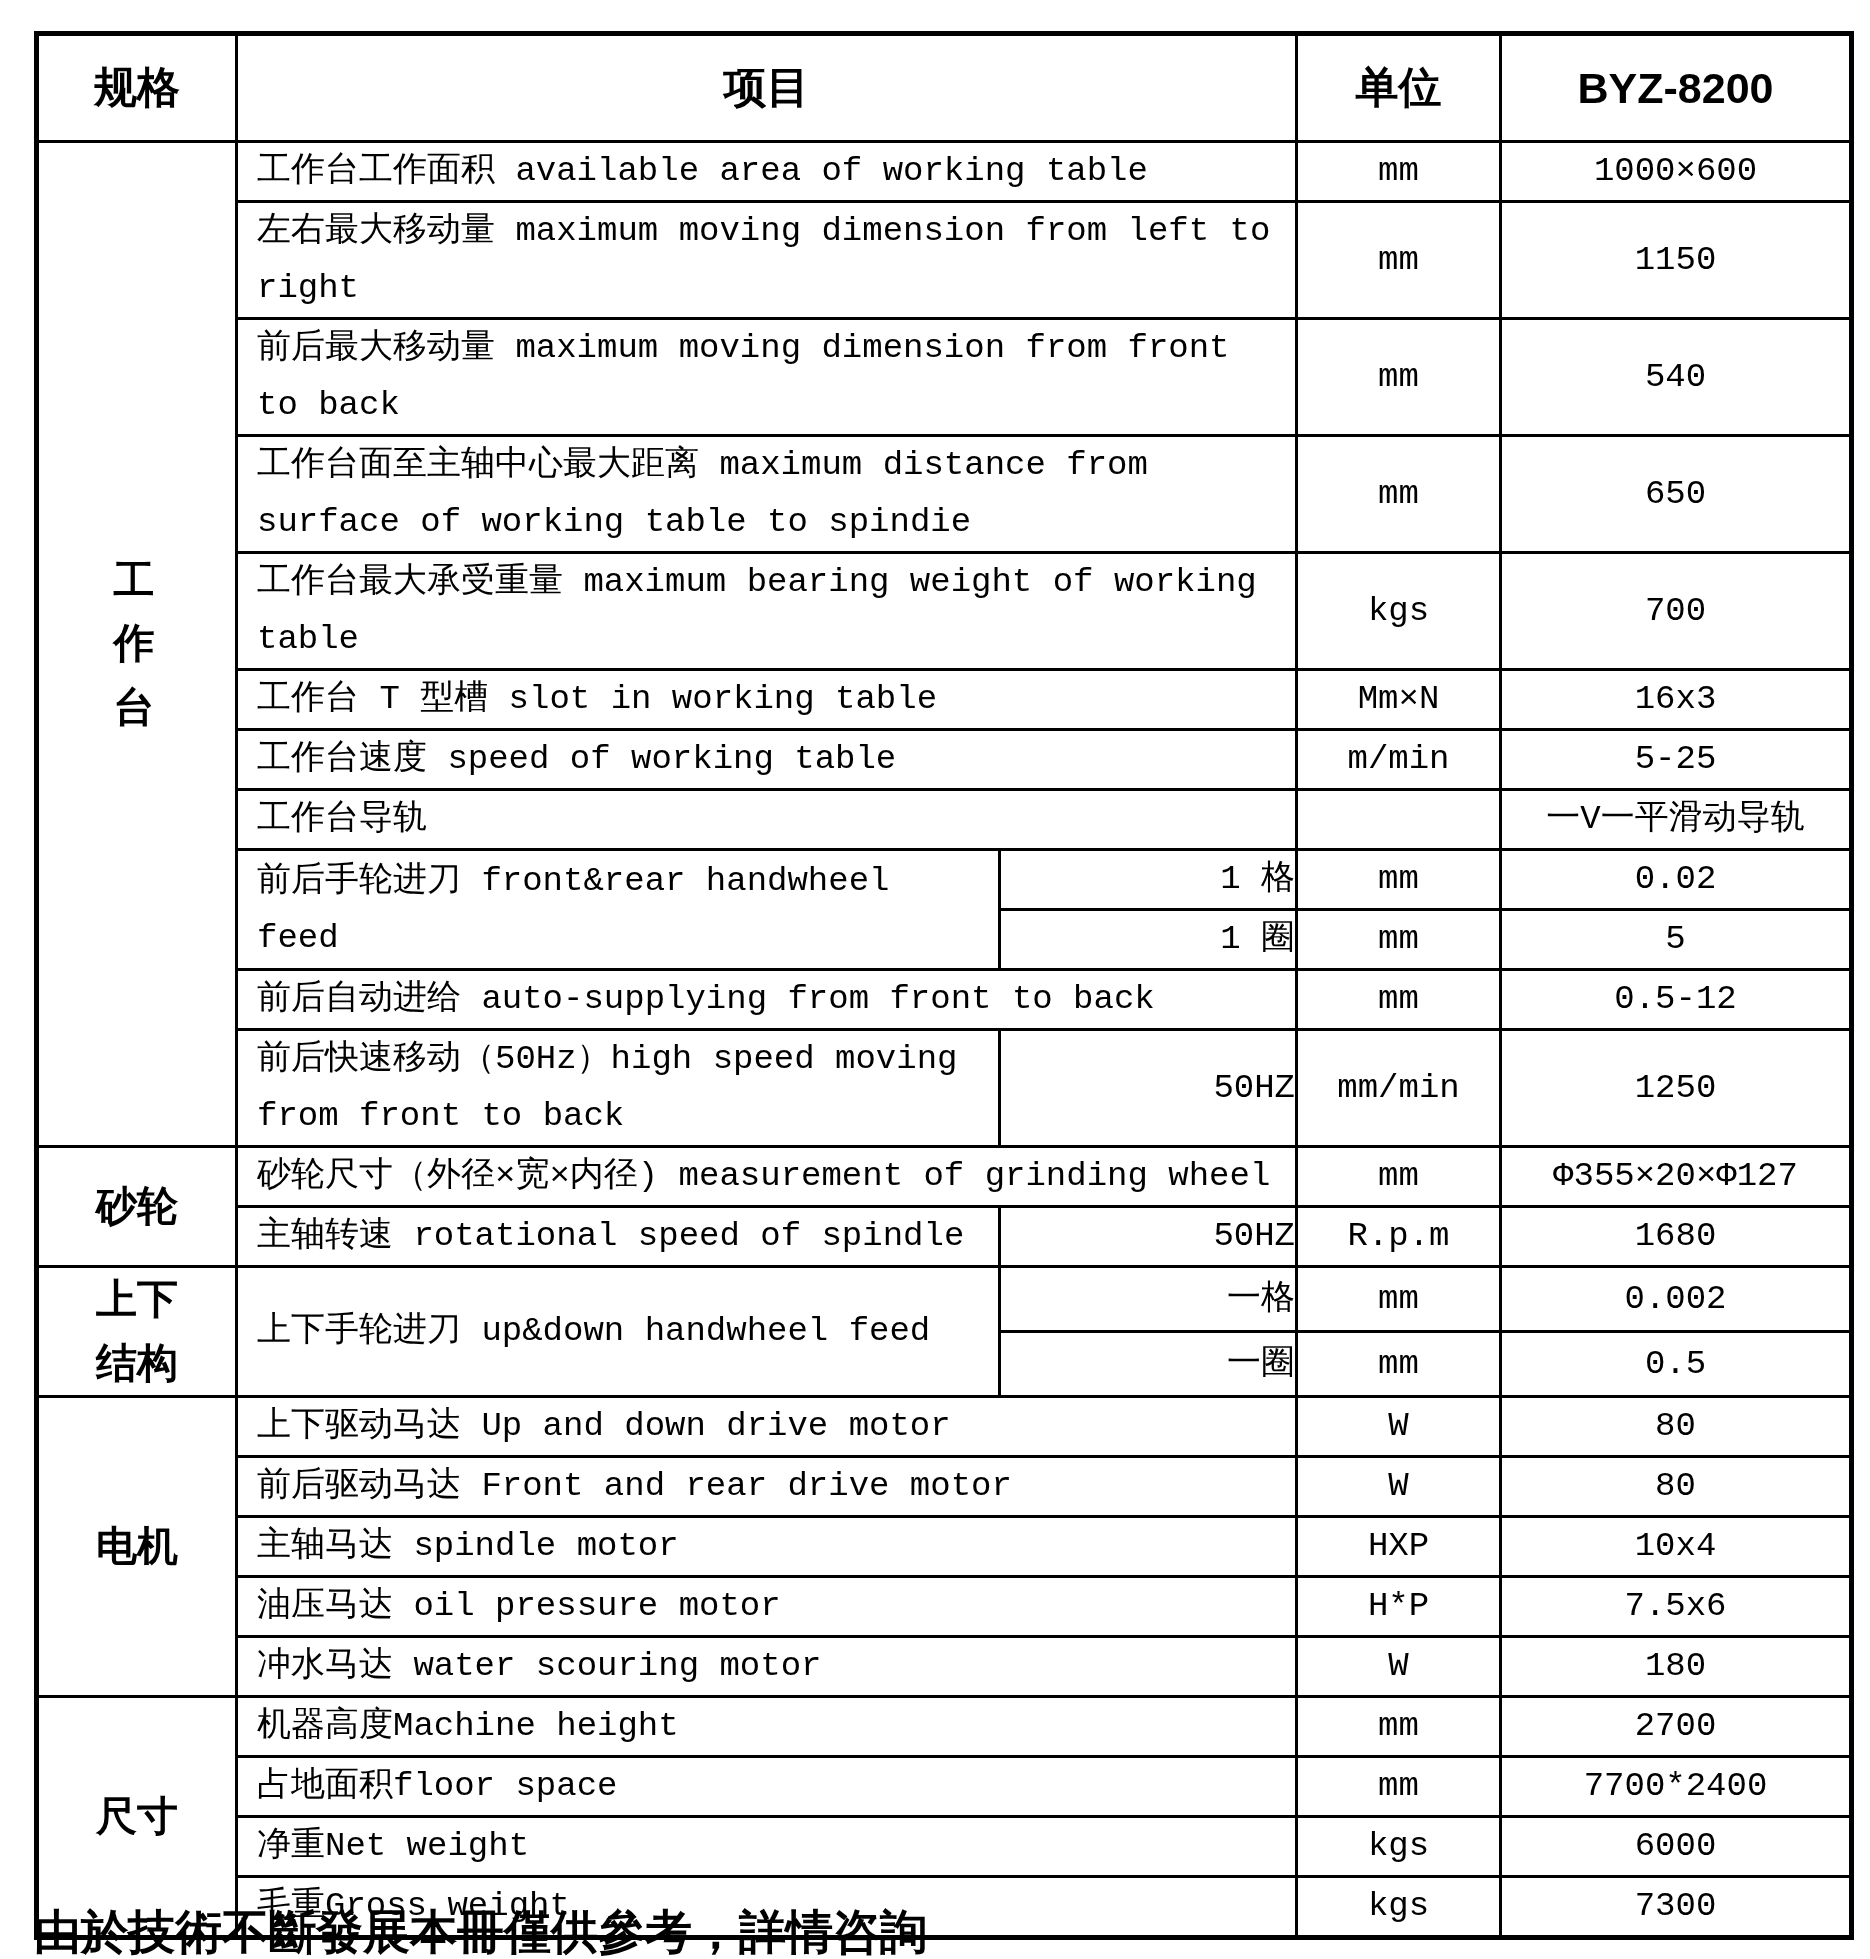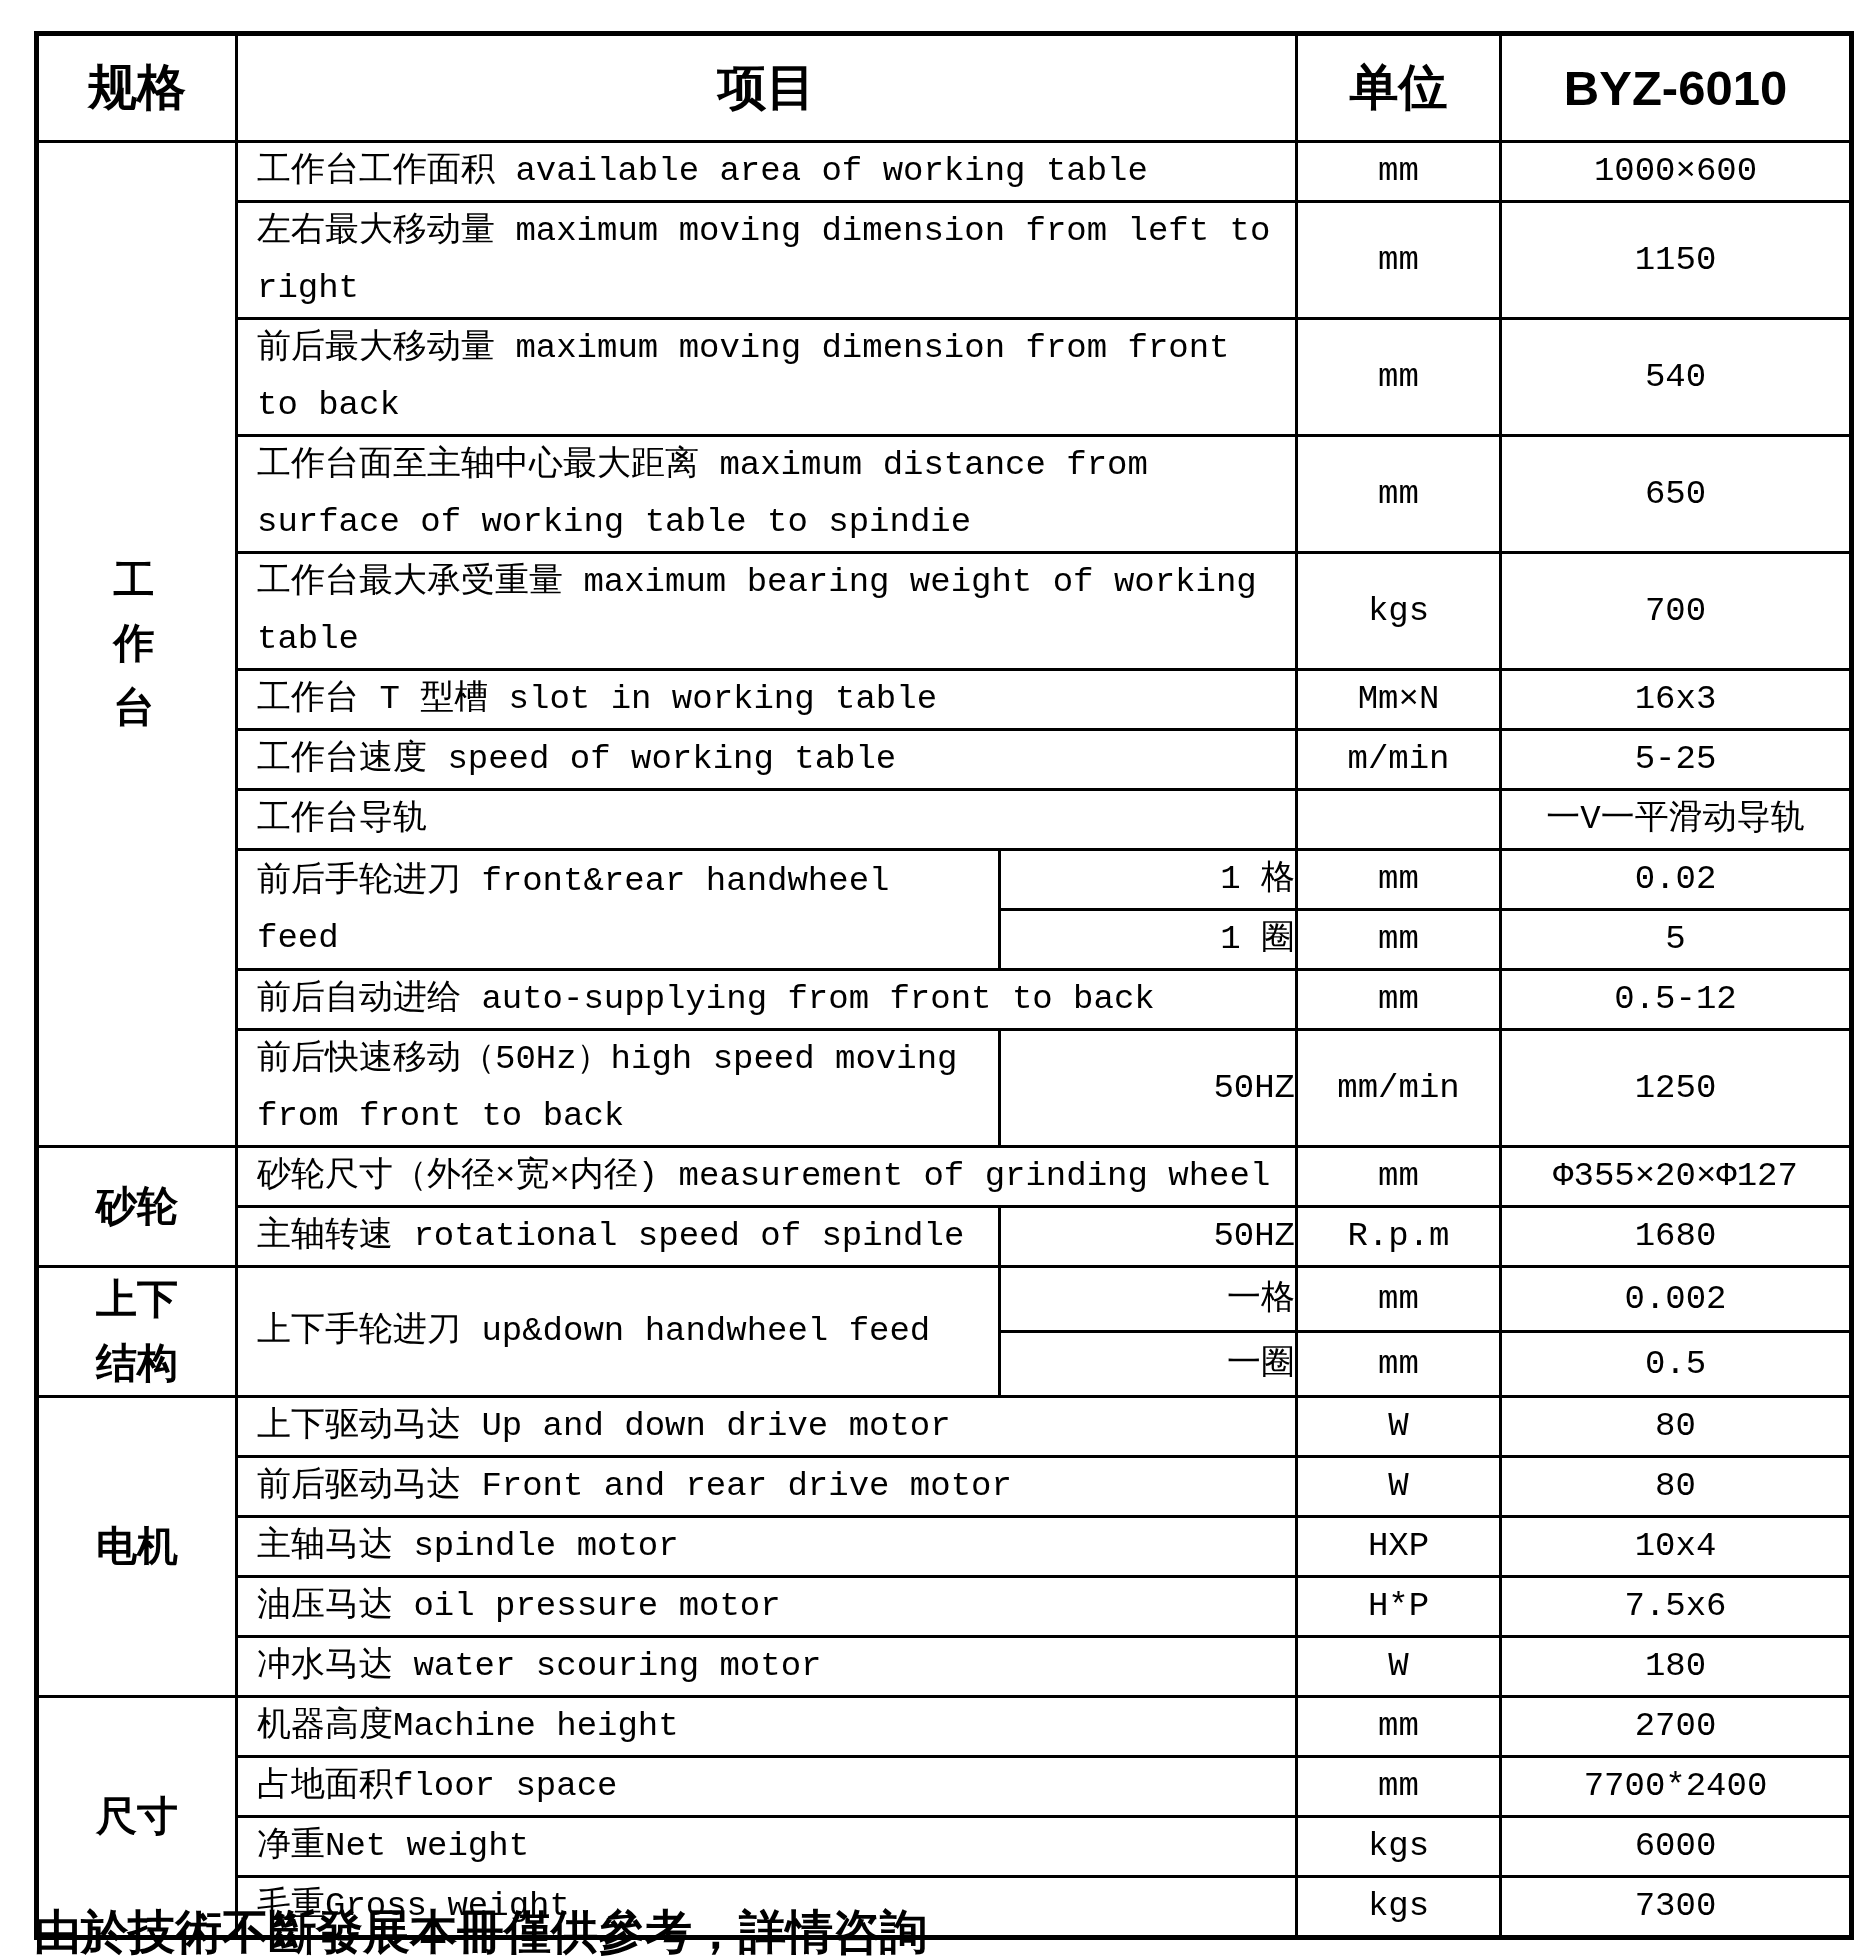--- a/index.html
+++ b/index.html
@@ -22,21 +22,21 @@
   }
   .spec-table td,.spec-table th{
     border:3.4px solid #000;
     padding:0;
     vertical-align:middle;
     overflow:hidden;
   }
   .spec-table th{
     font-family:"Liberation Sans","DejaVu Sans",sans-serif;
     font-weight:bold;
-    font-size:49px;
+    font-size:43px;
     text-align:center;
   }
   tr.hh{height:108px;}
   tr.r1{height:58px;}
   tr.r2{height:116px;}
   td.item{
     text-align:left;
     padding:0 12px 0 19px;
     line-height:57px;
     margin-left:44px;
@@ -78,21 +78,21 @@
     <col style="width:763px">
     <col style="width:297px">
     <col style="width:204px">
     <col style="width:351px">
   </colgroup>
   <thead>
     <tr class="hh">
       <th>规格</th>
       <th colspan="2">项目</th>
       <th>单位</th>
-      <th>BYZ-6010</th>
+      <th>BYZ-8200</th>
     </tr>
   </thead>
   <tbody>
     <tr class="r1">
       <td class="glabel" rowspan="12"><span class="stack1">工作台</span></td>
       <td class="item" colspan="2">工作台工作面积 available area of working table</td>
       <td class="unit">mm</td>
       <td class="val">1000×600</td>
     </tr>
     <tr class="r2">

